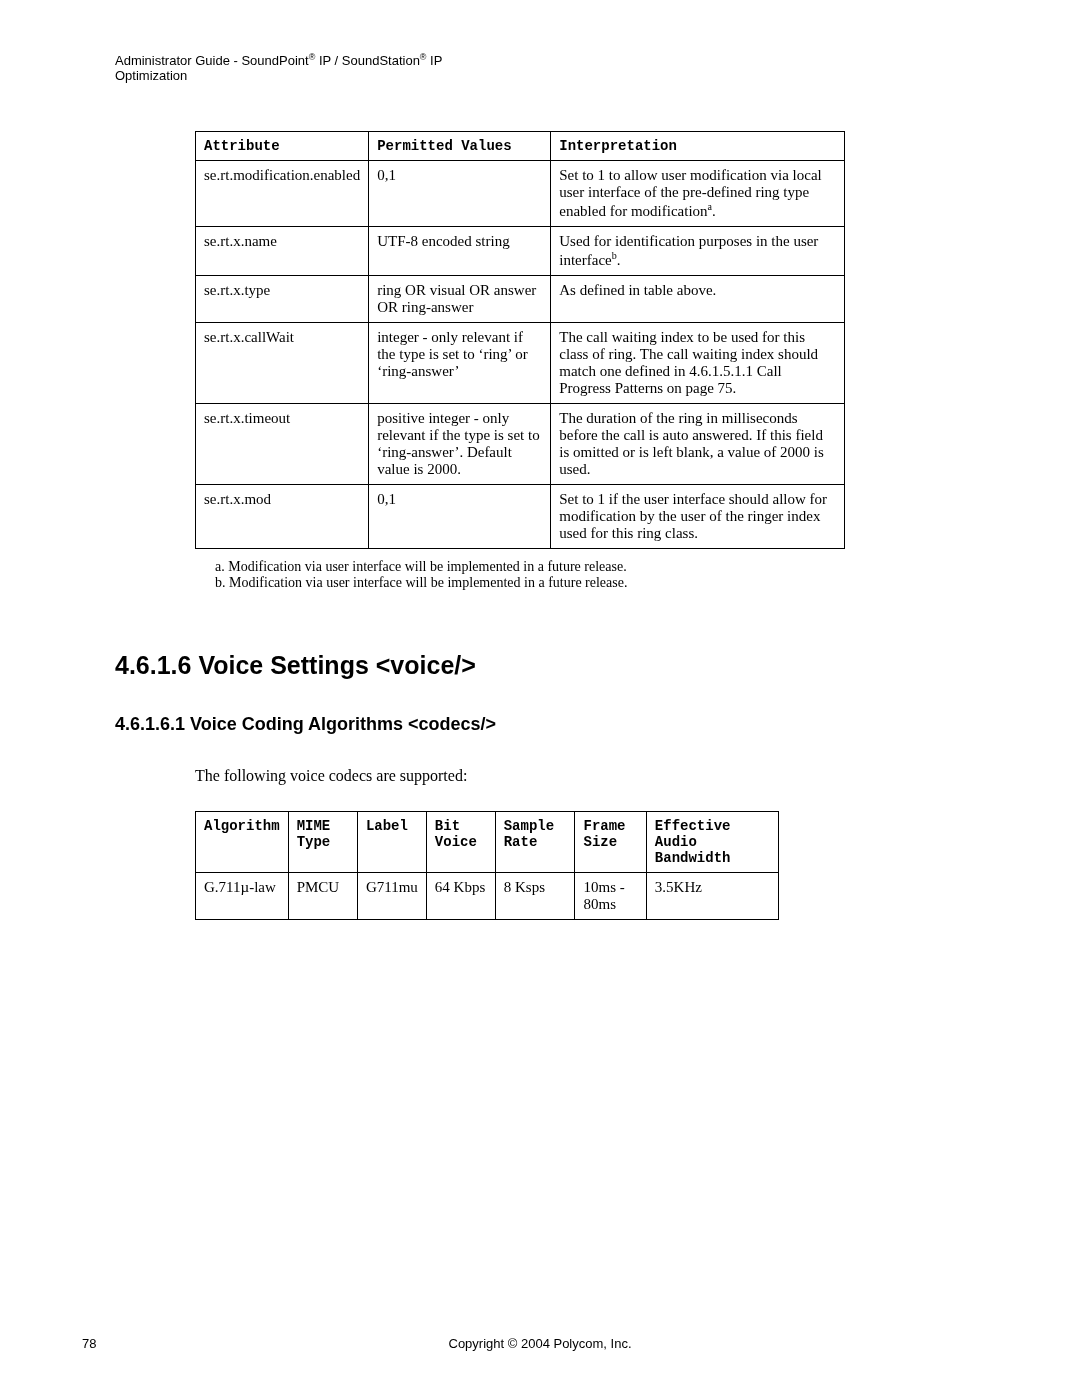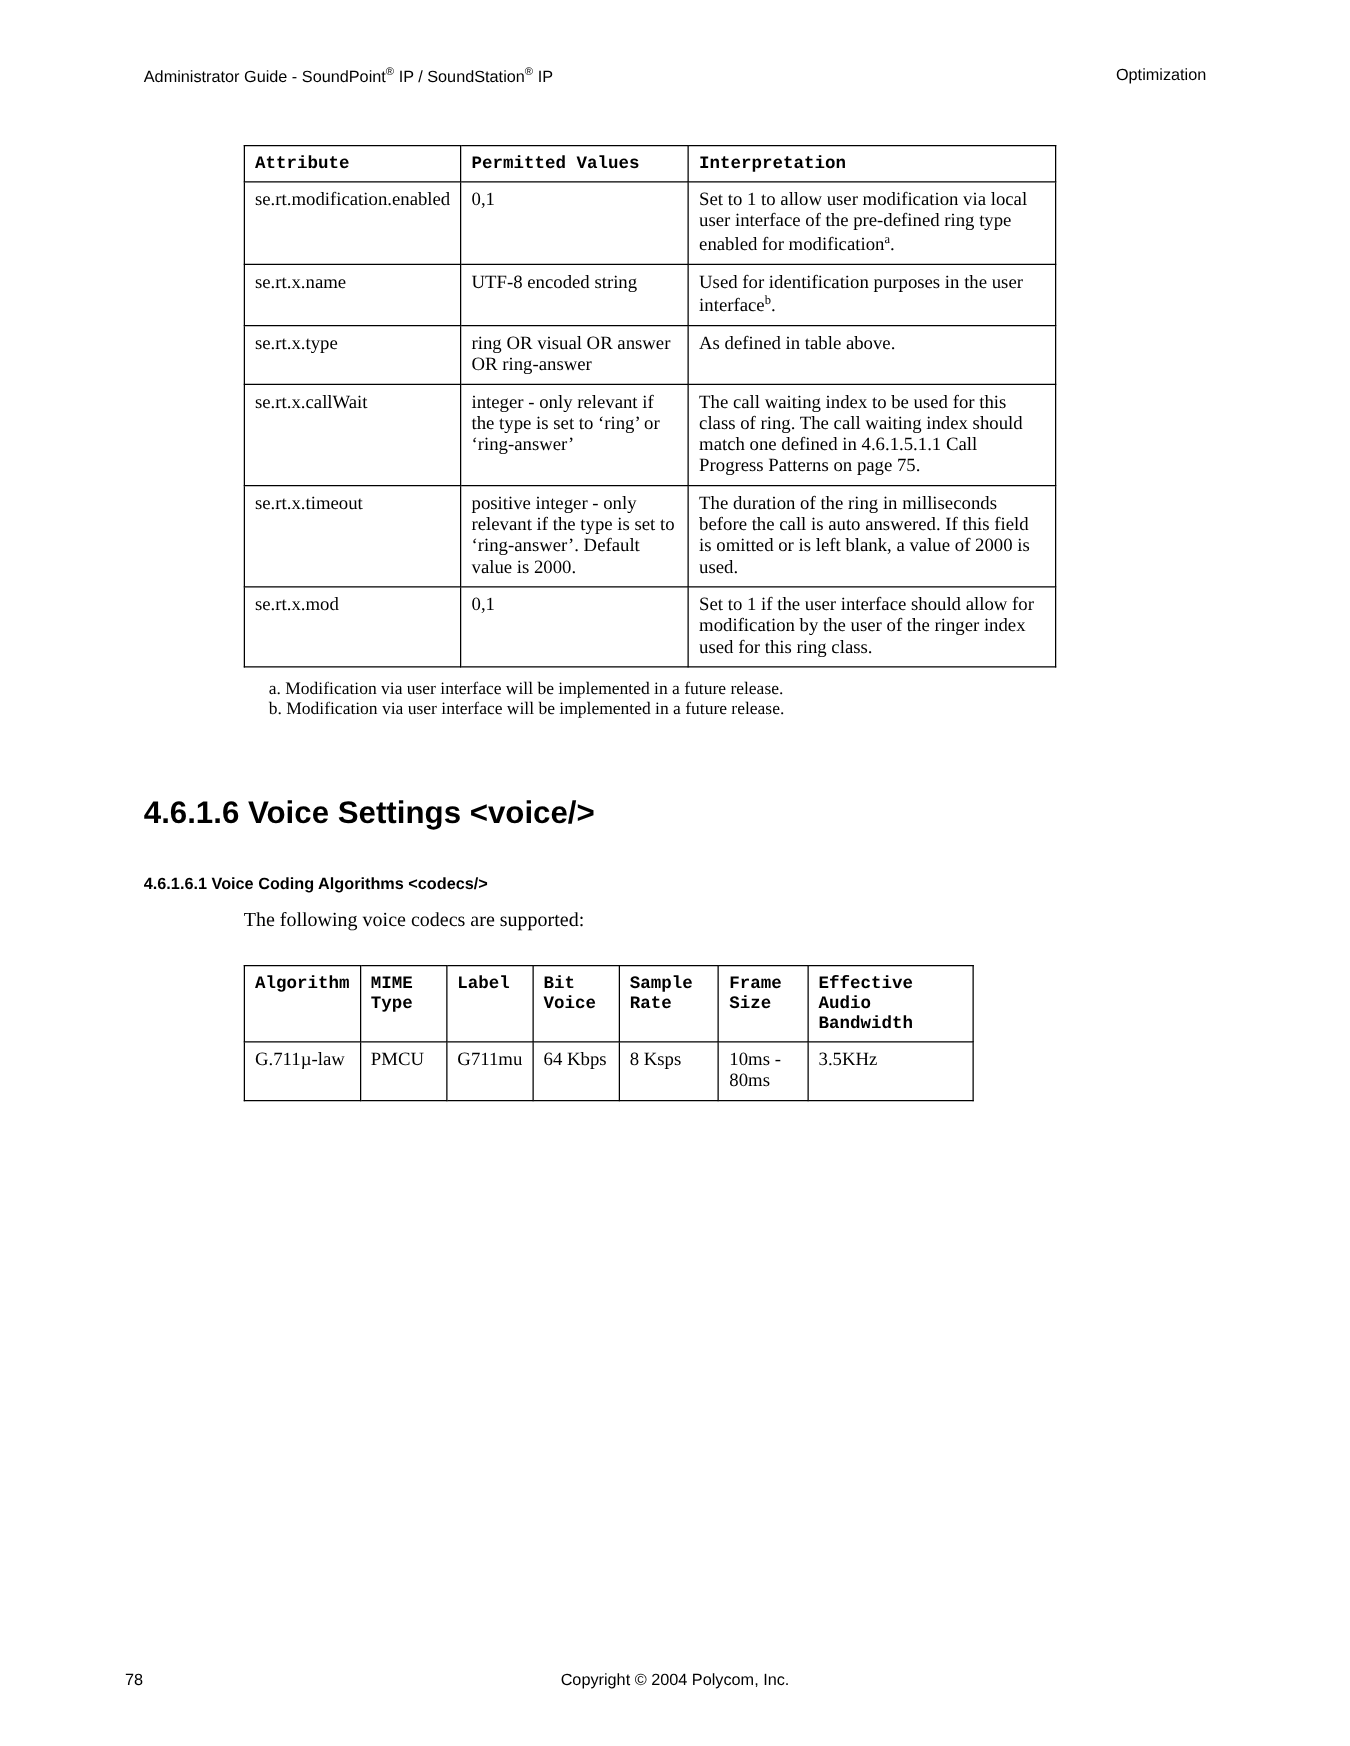--- a/index.html
+++ b/index.html
@@ -1,28 +1,28 @@
 <!DOCTYPE html>
 <html><head>
 <meta charset="utf-8">
 <style>
 body { font-family: 'Times New Roman', serif; font-size: 15px; color:#000; margin:0; background:#fff; }
 .page { width:1080px; height:1397px; position:relative; padding:52px 115px 0 115px; box-sizing:border-box; }
-.header { display:flex; justify-content:space-between; font-family: Arial, Helvetica, sans-serif; font-size:13px; margin-bottom:48px; }
+.header { display:flex; justify-content:space-between; font-family: Arial, Helvetica, sans-serif; font-size:13px; margin-bottom:48px;flex-direction:column; }
 .header sup { font-size:9px; vertical-align:super; }
 table { border-collapse:collapse; width:650px; margin-left:80px; font-size:15px; }
 table.codec { width:584px; }
 th, td { border:1px solid #000; padding:6px 8px; text-align:left; vertical-align:top; }
 th { font-family: Liberation Mono, monospace; font-weight:bold; font-size:14px; }
 .footnotes { margin-left:100px; margin-top:10px; font-size:14px; }
 .h-section { font-family: Arial, Helvetica, sans-serif; font-weight:bold; font-size:25px; margin-top:60px; margin-bottom:34px; }
-.h-sub { font-family: Arial, Helvetica, sans-serif; font-weight:bold; font-size:13px; margin-bottom:14px; }
+.h-sub { font-family: Arial, Helvetica, sans-serif; font-weight:bold; font-size:18px; margin-bottom:32px; }
 .intro { margin-left:80px; font-size:16px; margin-bottom:26px; }
 .footer { position:absolute; bottom:46px; left:0; width:100%; text-align:center; font-family: Arial, Helvetica, sans-serif; font-size:13px; }
-.pagenum { position:absolute; bottom:46px; left:100px; font-family: Arial, Helvetica, sans-serif; font-size:13px; }
+.pagenum { position:absolute; bottom:46px; left:82px; font-family: Arial, Helvetica, sans-serif; font-size:13px; }
 sup.fn { font-size:10px; }
 </style>
 </head>
 <body>
 
 <div class="page">
 
   <div class="header">
     <span>
       <span>Administrator Guide - SoundPoint</span><sup>®</sup><span> IP / SoundStation</span><sup>®</sup><span> IP</span>

